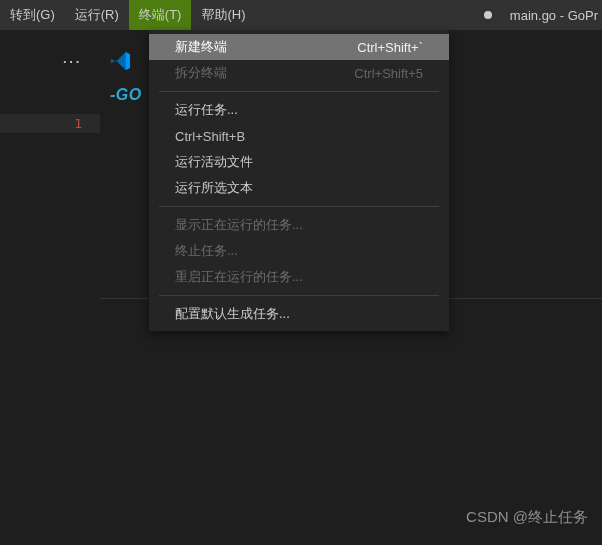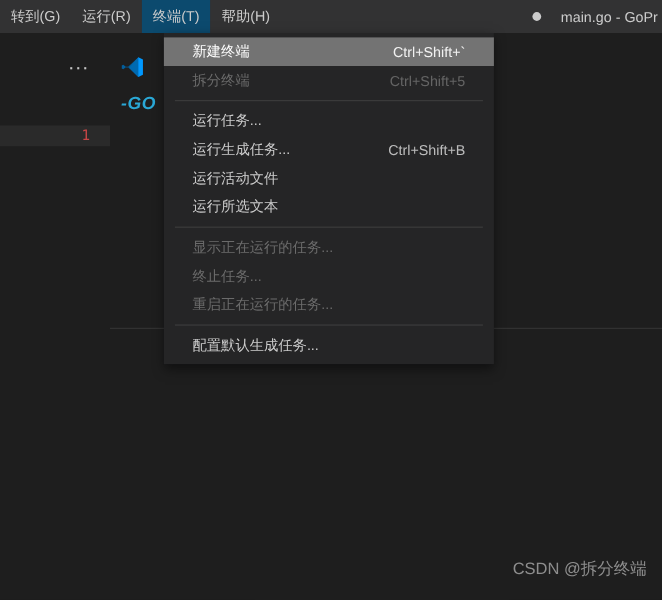--- a/index.html
+++ b/index.html
@@ -19,21 +19,21 @@
     align-items: stretch;
   }
   .menu-item {
     padding: 0 10px;
     display: flex;
     align-items: center;
     color: #cccccc;
     cursor: default;
   }
   .menu-item.active {
-    background: #0c4a6e;
+    background: #4d7c0f;
   }
   .title-area {
     flex: 1;
     display: flex;
     justify-content: flex-end;
     align-items: center;
     padding-right: 4px;
     color: #cccccc;
     gap: 18px;
     overflow: hidden;
@@ -187,21 +187,20 @@
     </div>
     <div class="dd-item disabled">
       <span class="dd-label">拆分终端</span>
       <span class="dd-short">Ctrl+Shift+5</span>
     </div>
     <div class="dd-sep"></div>
     <div class="dd-item">
       <span class="dd-label">运行任务...</span>
     </div>
     <div class="dd-item">
-      <span class="dd-label">运行生成任务...</span>
       <span class="dd-short">Ctrl+Shift+B</span>
     </div>
     <div class="dd-item">
       <span class="dd-label">运行活动文件</span>
     </div>
     <div class="dd-item">
       <span class="dd-label">运行所选文本</span>
     </div>
     <div class="dd-sep"></div>
     <div class="dd-item disabled">
@@ -212,13 +211,13 @@
     </div>
     <div class="dd-item disabled">
       <span class="dd-label">重启正在运行的任务...</span>
     </div>
     <div class="dd-sep"></div>
     <div class="dd-item">
       <span class="dd-label">配置默认生成任务...</span>
     </div>
   </div>
 
-<div class="watermark">CSDN @拆分终端</div>
+<div class="watermark">CSDN @终止任务</div>
 
 </body></html>

